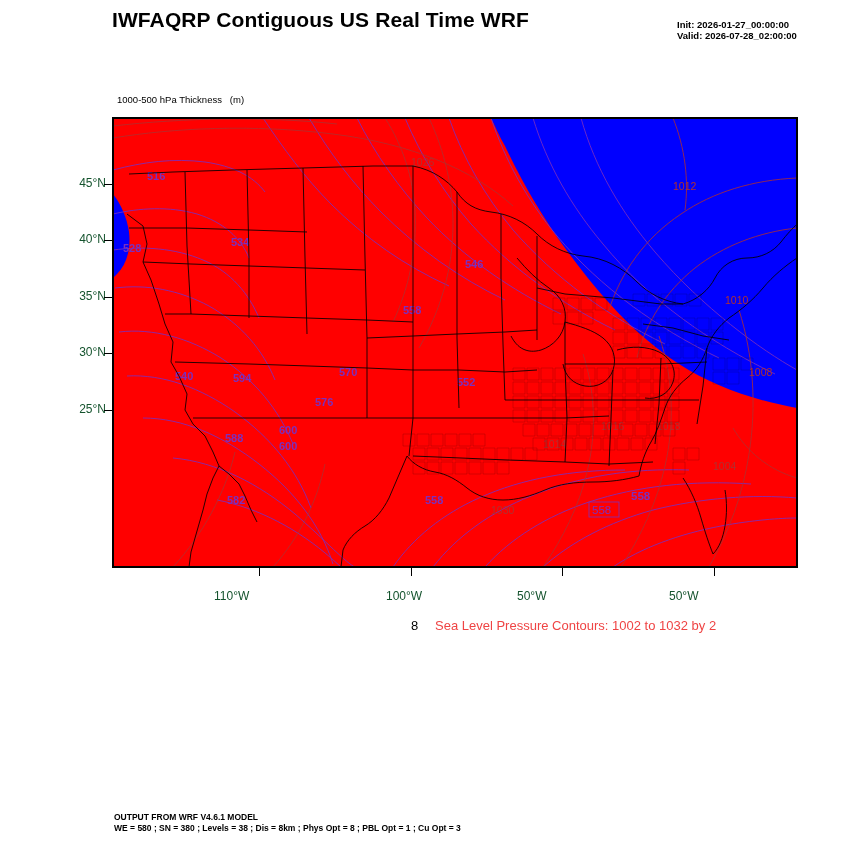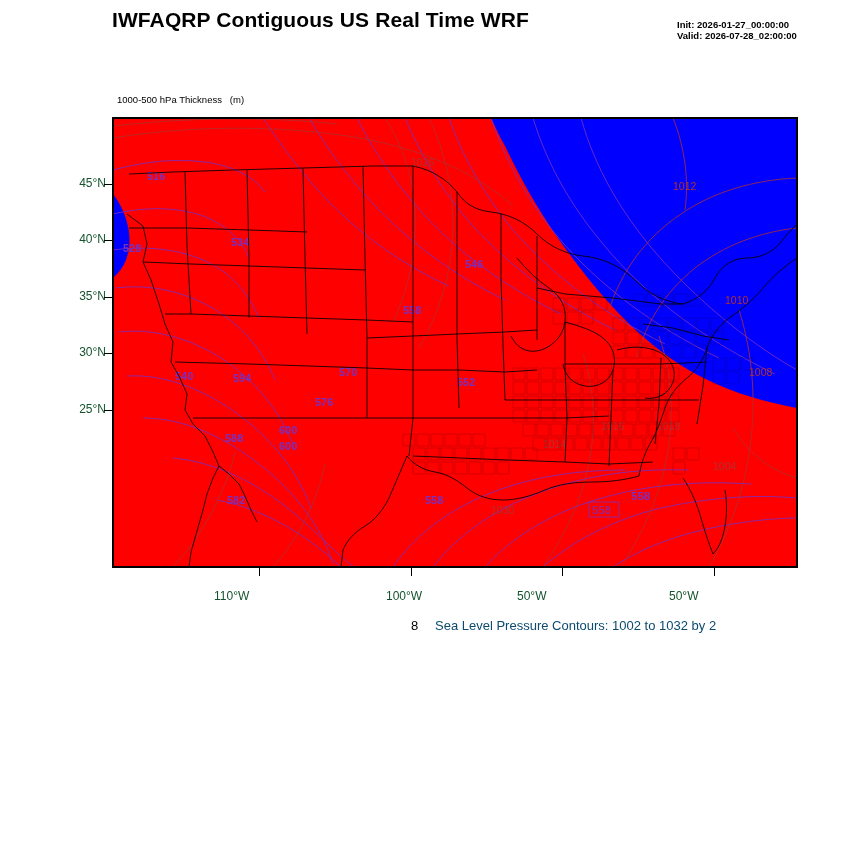--- a/index.html
+++ b/index.html
@@ -62,21 +62,21 @@
   #caption-left {
     left: 411px;
     top: 618px;
     font-size: 13px;
     color: #000;
   }
   #caption-right {
     left: 435px;
     top: 618px;
     font-size: 13px;
-    color: #0c4a6e;
+    color: #ef4444;
   }
 
   #footer {
     left: 114px;
     top: 812px;
     font-size: 8.5px;
     font-weight: bold;
     line-height: 11px;
   }
   .tick-mark { background: #000; }
@@ -338,13 +338,15 @@
 
     <rect x="0.5" y="0.5" width="683" height="448" fill="none" stroke="#000000" stroke-width="1"></rect>
   </g>
 </svg>
 </div>
 
 <div class="abs" id="caption-left">8</div>
 <div class="abs" id="caption-right">Sea Level Pressure Contours: 1002 to 1032 by 2</div>
 
 <div class="abs" id="footer">
+  <div>OUTPUT FROM WRF V4.6.1 MODEL</div>
+  <div>WE = 580 ; SN = 380 ; Levels = 38 ; Dis = 8km ; Phys Opt = 8 ; PBL Opt = 1 ; Cu Opt = 3</div>
 </div>
 
 </body></html>

